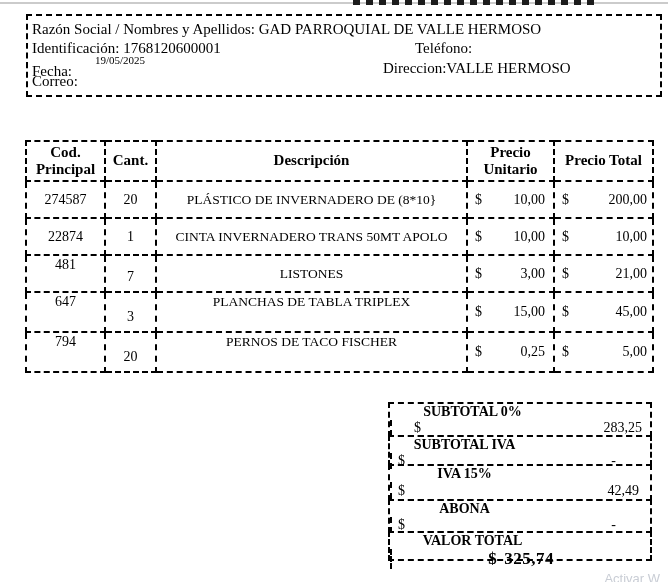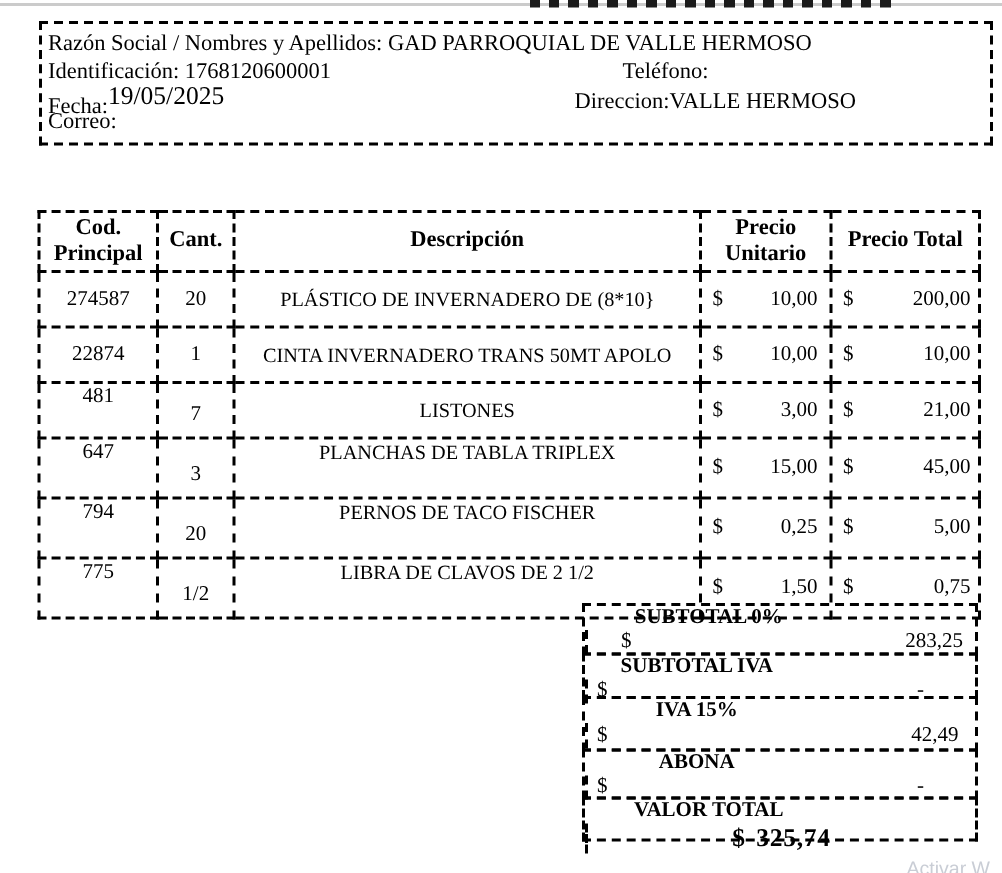--- a/index.html
+++ b/index.html
@@ -18,21 +18,21 @@
   
   .header-box{
     position:absolute;left:26px;top:14px;width:632px;height:79px;
     border:2px dashed #000;font-size:15px;
   }
   .header-box .abs{position:absolute;white-space:nowrap;}
   .hb-razon{left:4px;top:5px;}
   .hb-ident{left:4px;top:24px;}
   .hb-telefono{left:387px;top:24px;}
   .hb-fecha{left:4px;top:47px;}
-  .hb-fecha-sup{left:44px;top:38px;font-size:17px;}
+  .hb-fecha-sup{left:67px;top:38px;font-size:11px;}
   .hb-direccion{left:355px;top:44px;}
   .hb-correo{left:4px;top:57px;}
   
   table.items{
     position:absolute;left:25px;top:106px;border-collapse:collapse;table-layout:fixed;
     width:627px;
     margin-top:34px;
   }
   table.items col.c-code{width:79px;}
   table.items col.c-qty{width:51px;}
@@ -203,37 +203,20 @@
             <span class="amt">0,25</span>
           </div>
         </td>
       <td class="cell-money cell-total">
           <div class="moneyline">
             <span class="cur">$</span>
             <span class="amt">5,00</span>
           </div>
         </td>
     </tr>
-    <tr>
-      <td class="cell-code">775</td>
-      <td class="cell-qty">1/2</td>
-      <td class="cell-desc">LIBRA DE CLAVOS DE 2 1/2</td>
-      <td class="cell-money">
-          <div class="moneyline">
-            <span class="cur">$</span>
-            <span class="amt">1,50</span>
-          </div>
-        </td>
-      <td class="cell-money cell-total">
-          <div class="moneyline">
-            <span class="cur">$</span>
-            <span class="amt">0,75</span>
-          </div>
-        </td>
-    </tr>
   </tbody>
 </table>
 
 <div class="summary">
   <div class="srow">
     <div class="slabel">SUBTOTAL 0%</div>
     <div class="svalue">
         <span class="cur">$</span>
         <span class="amt">283,25</span>
       </div>

